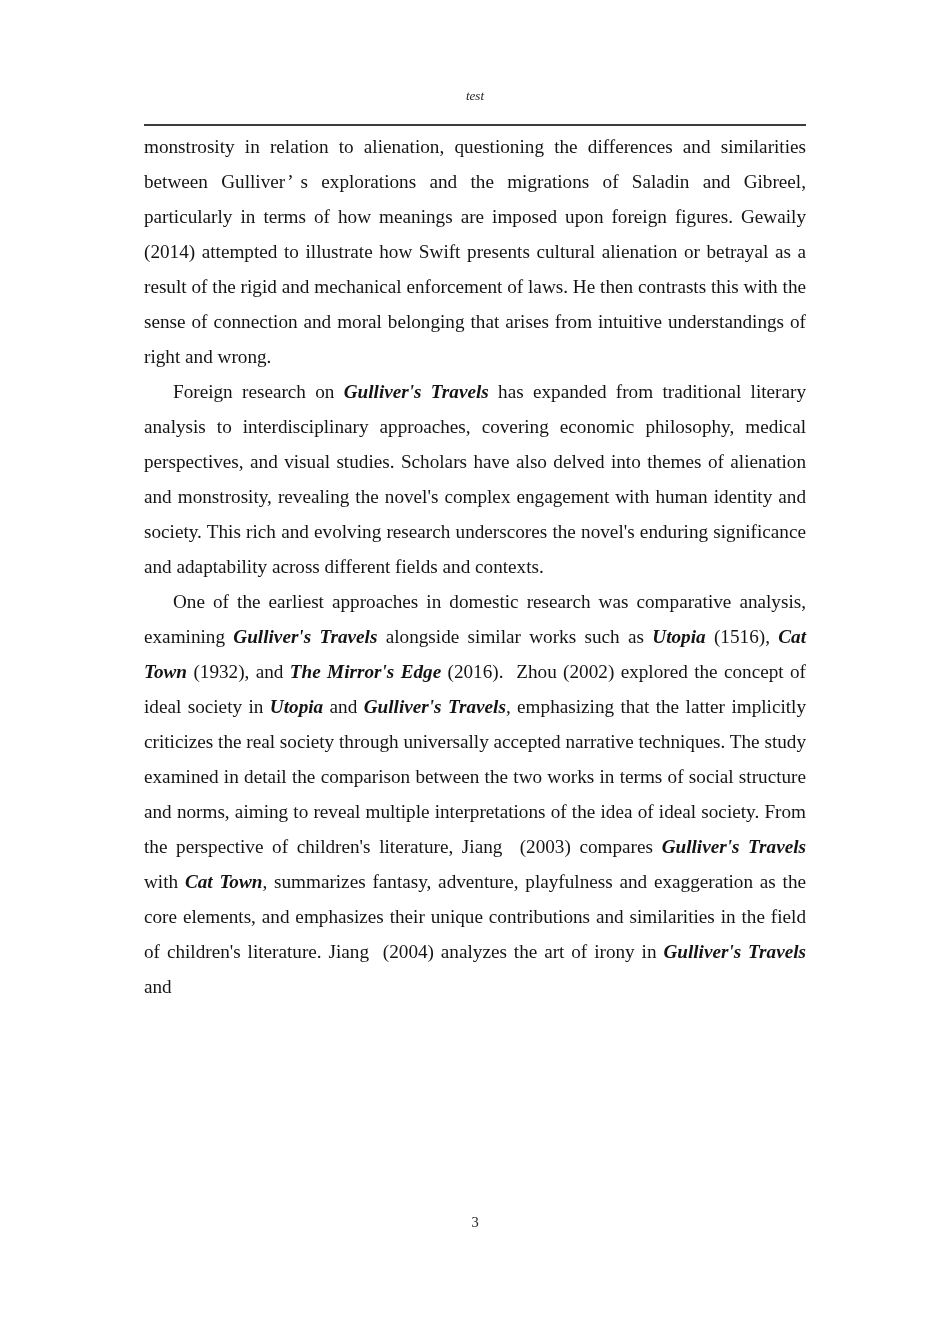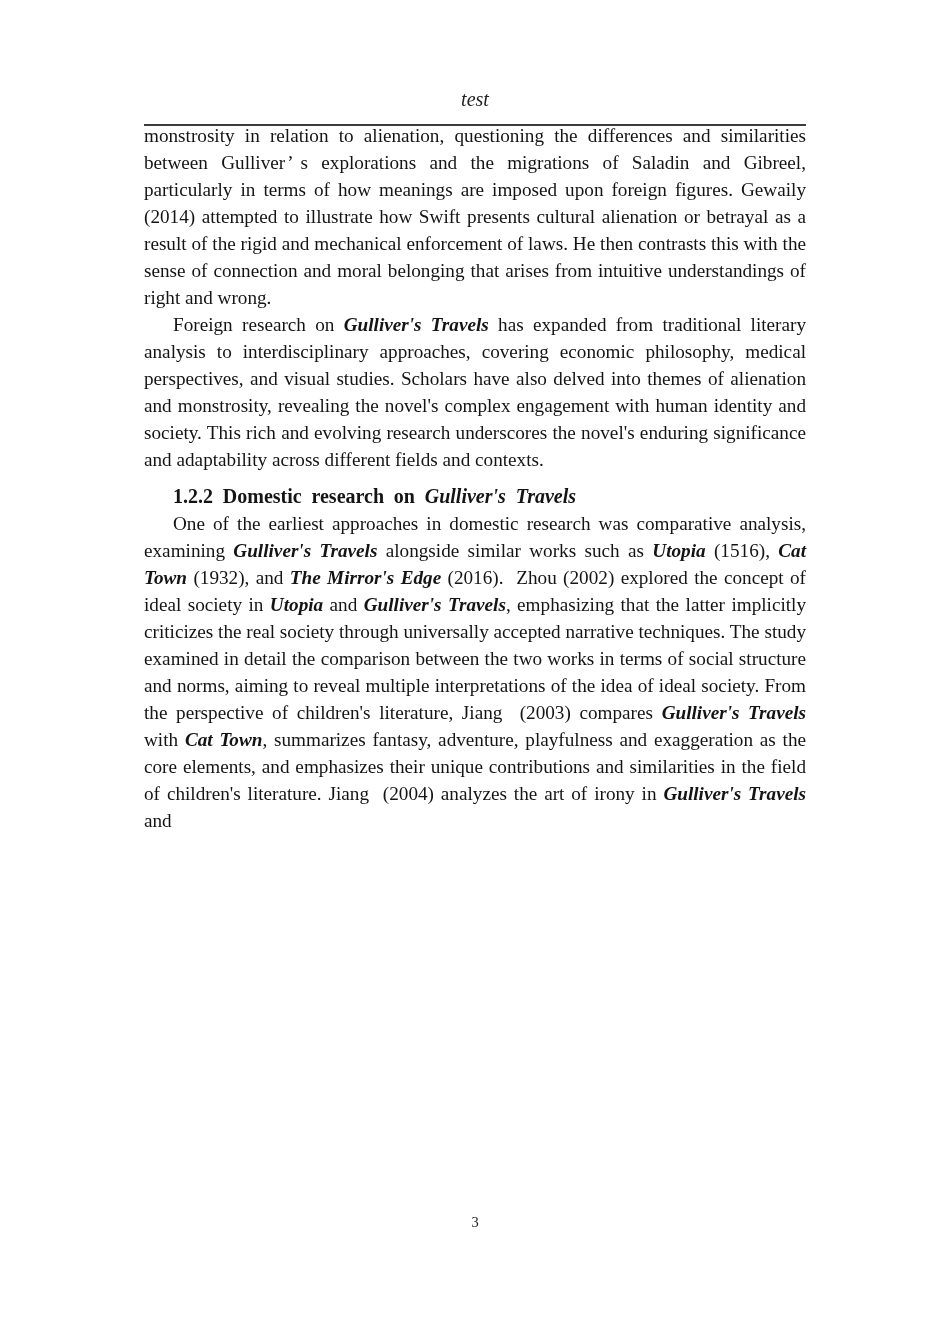--- a/index.html
+++ b/index.html
@@ -16,38 +16,38 @@
     color: #141414;
     overflow: hidden;
   }
   .running-header {
     position: absolute;
     top: 88px;
     left: 0;
     width: 100%;
     text-align: center;
     font-style: italic;
-    font-size: 20px;
+    font-size: 13px;
     color: #222222;
   }
   .header-rule {
     position: absolute;
     top: 124px;
     left: 144px;
     width: 662px;
     height: 2px;
     background: #3b3b3b;
   }
   .doc-body {
     position: absolute;
-    top: 122px;
+    top: 129px;
     left: 144px;
     width: 662px;
     font-size: 19.2px;
-    line-height: 27px;
+    line-height: 35px;
     text-align: justify;
     text-justify: inter-word;
   }
   .doc-body p {
     margin: 0;
     padding: 0;
   }
   .doc-body p.indent {
     text-indent: 29px;
   }
@@ -79,17 +79,16 @@
 </style>
 </head>
 <body>
 
 <div class="page">
   <div class="running-header">test</div>
   <div class="header-rule"></div>
   <div class="doc-body" id="doc-body">
       <p class=""><span>monstrosity in relation to alienation, questioning the differences and similarities between Gulliver</span><span class="wide-char">’</span><span>s explorations and the migrations of Saladin and Gibreel, particularly in terms of how meanings are imposed upon foreign figures. Gewaily (2014) attempted to illustrate how Swift presents cultural alienation or betrayal as a result of the rigid and mechanical enforcement of laws. He then contrasts this with the sense of connection and moral belonging that arises from intuitive understandings of right and wrong.</span></p>
       <p class="indent"><span>Foreign research on </span><span class="italic">Gulliver's Travels</span><span> has expanded from traditional literary analysis to interdisciplinary approaches, covering economic philosophy, medical perspectives, and visual studies. Scholars have also delved into themes of alienation and monstrosity, revealing the novel's complex engagement with human identity and society. This rich and evolving research underscores the novel's enduring significance and adaptability across different fields and contexts.</span></p>
-      <p class="heading"><span>1.2.2 Domestic research on </span><span class="italic">Gulliver's Travels</span></p>
       <p class="indent"><span>One of the earliest approaches in domestic research was comparative analysis, examining </span><span class="italic">Gulliver's Travels</span><span> alongside similar works such as </span><span class="italic">Utopia</span><span> (1516), </span><span class="italic">Cat Town</span><span> (1932), and </span><span class="italic">The Mirror's Edge</span><span> (2016).&nbsp; Zhou (2002) explored the concept of ideal society in </span><span class="italic">Utopia</span><span> and </span><span class="italic">Gulliver's Travels</span><span>, emphasizing that the latter implicitly criticizes the real society through universally accepted narrative techniques. The study examined in detail the comparison between the two works in terms of social structure and norms, aiming to reveal multiple interpretations of the idea of ideal society. From the perspective of children's literature, Jiang&nbsp; (2003) compares </span><span class="italic">Gulliver's Travels</span><span> with </span><span class="italic">Cat Town</span><span>, summarizes fantasy, adventure, playfulness and exaggeration as the core elements, and emphasizes their unique contributions and similarities in the field of children's literature. Jiang&nbsp; (2004) analyzes the art of irony in </span><span class="italic">Gulliver's Travels</span><span> and</span></p>
     </div>
   <div class="page-number">3</div>
 </div>
 
 </body></html>

